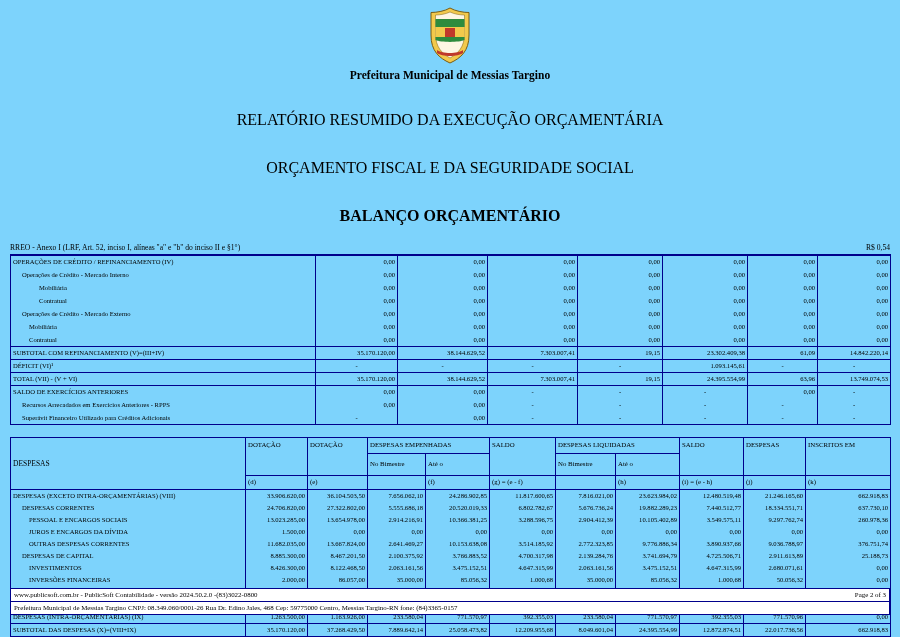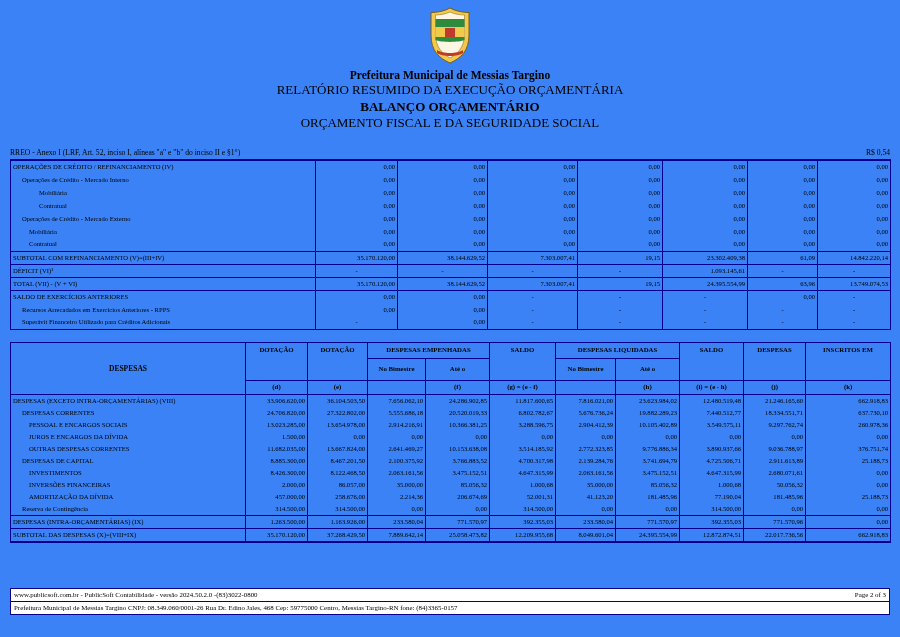--- a/index.html
+++ b/index.html
@@ -1,37 +1,37 @@
 <!DOCTYPE html>
 <html><head>
 <meta charset="utf-8">
 <style>
   html,body{margin:0;padding:0;}
   body{width:900px;height:637px;background:#ffffff;color:#000;font-family:"Liberation Serif",serif;}
-  .page{position:relative;width:900px;height:637px;overflow:hidden;background:#3b82f6;}
+  .page{position:relative;width:900px;height:637px;overflow:hidden;background:#7dd3fc;}
   .logo-wrap{display:flex;justify-content:center;padding-top:7px;}
   .titles{text-align:center;margin-top:3px;line-height:1.25;}
   .t-org{font-size:11.5px;font-weight:700;}
-  .t-line{font-size:13px;}
+  .t-line{font-size:16px;margin-top:28px;}
   .t-bold{font-weight:700;}
   .annex-row{display:flex;justify-content:space-between;align-items:flex-start;margin:17px 10px 2px;font-size:7.6px;}
   table{border-collapse:collapse;table-layout:fixed;width:880px;margin-left:10px;}
   td,th{font-size:6.6px;padding:0 2px;white-space:nowrap;overflow:hidden;}
   td{line-height:12px;}
   .lbl{text-align:left;}
   .num{text-align:right;border-left:1px solid #00008B;border-right:1px solid #00008B;}
   .num.dash{text-align:center;}
   .ind1{padding-left:11px;}
   .ind2{padding-left:18px;}
   .ind3{padding-left:28px;}
   #receitas{border:1px solid #00008B;border-top-width:2px;}
   #receitas tr{height:13px;}
   tr.rule-top td{border-top:1px solid #00008B;}
   #despesas{margin-top:12px;border:1px solid #00008B;border-bottom-width:2px;}
-  #despesas th{border:1px solid #00008B;font-weight:700;text-align:center;font-size:6.8px;line-height:1.2;vertical-align:middle;}
+  #despesas th{border:1px solid #00008B;font-weight:400;text-align:left;font-size:6.8px;line-height:1.2;vertical-align:middle;}
   #despesas thead tr:nth-child(1) th{height:15px;}
   #despesas thead tr:nth-child(2) th{height:21px;}
   #despesas thead tr:nth-child(3) th{height:13px;}
   #despesas th.vtop{vertical-align:top;padding-top:3px;}
   #despesas th.h-label{font-size:7.5px;}
   #despesas tbody tr{height:12px;}
   .page-footer{position:absolute;left:10px;width:878px;top:588px;border:1px solid #00008B;font-size:6.9px;background:#fff;}
   .f-row{display:flex;justify-content:space-between;padding:0 3px;line-height:12px;}
   .f-row2{border-top:1px solid #00008B;}
 </style>
@@ -48,22 +48,22 @@
       <rect x="6.5" y="20" width="29" height="10" fill="#f2c94c"></rect>
       <rect x="16" y="21" width="10" height="9" fill="#c0392b"></rect>
       <path d="M6.5 30 L35.5 30 L35.5 33 C30 35.5 12 35.5 6.5 33 Z" fill="#2e8b3d"></path>
       <path d="M8 43 C13 47 29 47 34 43 L34 46 C29 50 13 50 8 46 Z" fill="#c0392b"></path>
     </svg>
   </div>
 
   <div class="titles">
     <div class="t-org">Prefeitura Municipal de Messias Targino</div>
     <div class="t-line">RELATÓRIO RESUMIDO DA EXECUÇÃO ORÇAMENTÁRIA</div>
+    <div class="t-line">ORÇAMENTO FISCAL E DA SEGURIDADE SOCIAL</div>
     <div class="t-line t-bold">BALANÇO ORÇAMENTÁRIO</div>
-    <div class="t-line">ORÇAMENTO FISCAL E DA SEGURIDADE SOCIAL</div>
   </div>
 
   <div class="annex-row">
     <span>RREO - Anexo I (LRF, Art. 52, inciso I, alíneas "a" e "b" do inciso II e §1°)</span>
     <span>R$ 0,54</span>
   </div>
 
   <table id="receitas">
     <colgroup>
       <col style="width:305px">

